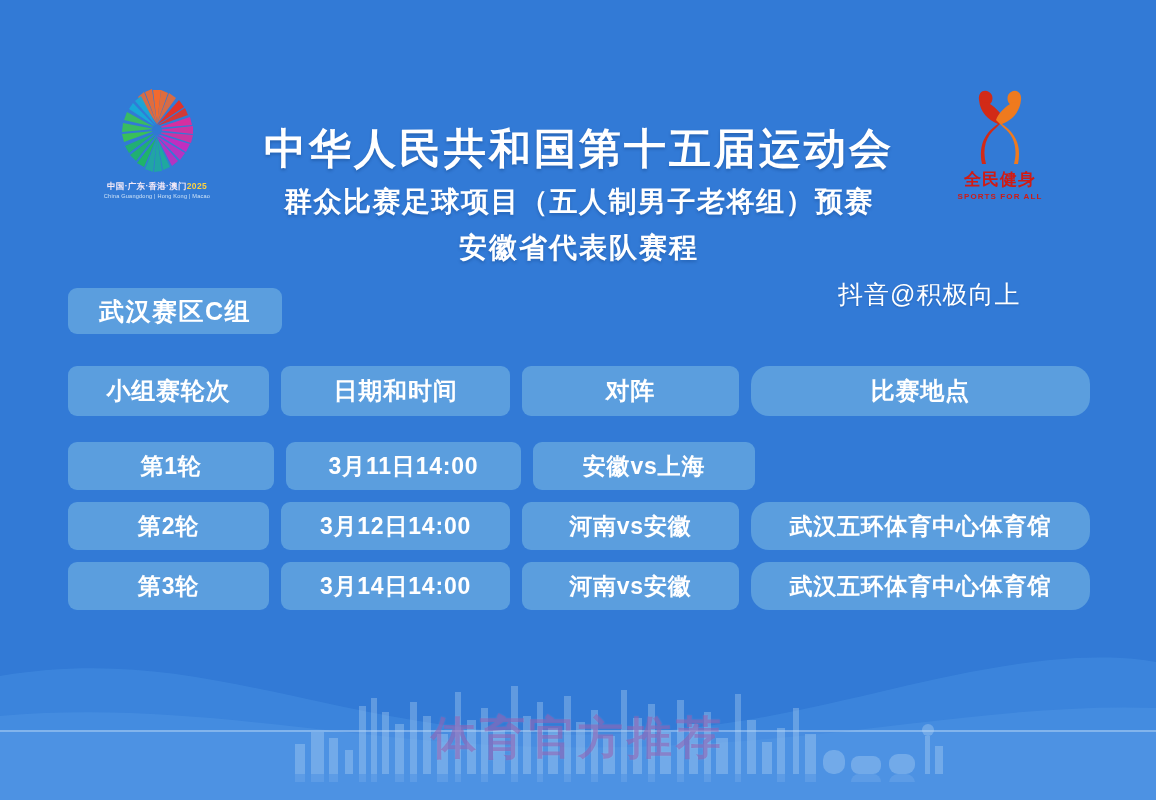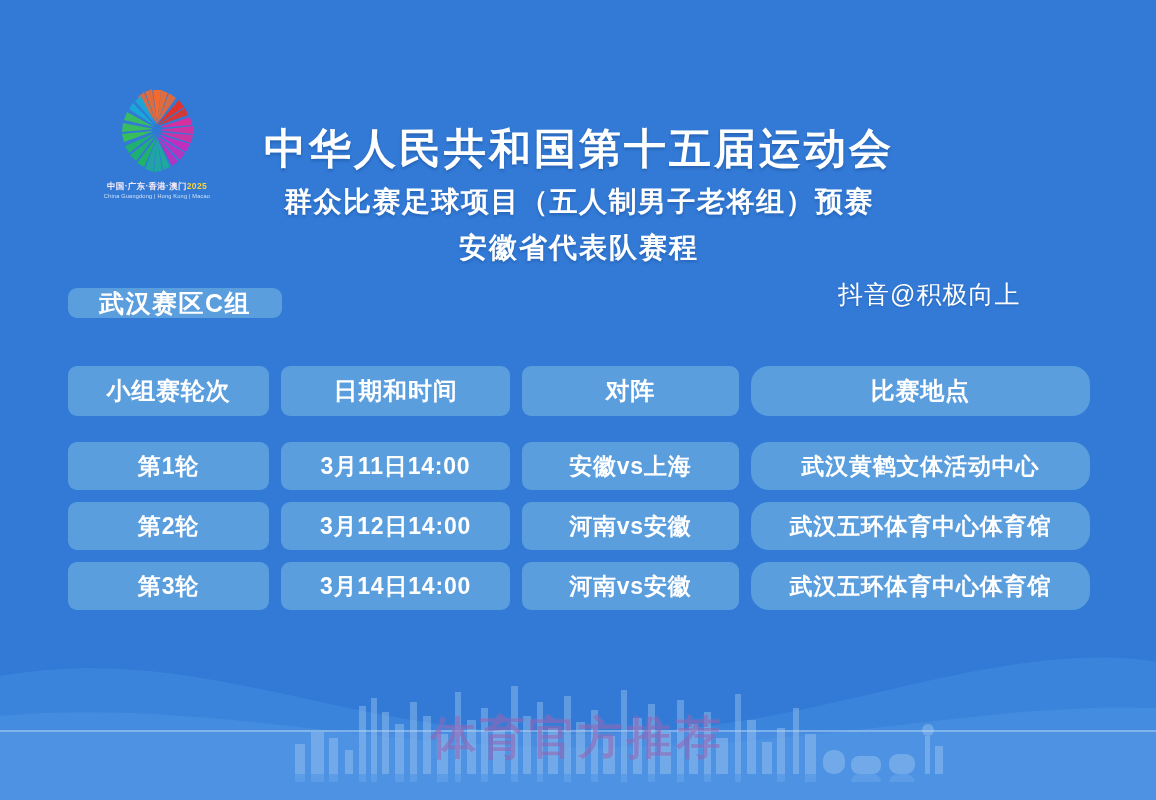--- a/index.html
+++ b/index.html
@@ -163,21 +163,21 @@
     white-space: nowrap;
     text-shadow: 0 1px 2px rgba(0,40,90,.25);
   }
 
   
   .group-badge {
     position: absolute;
     left: 68px;
     top: 288px;
     width: 214px;
-    height: 30px;
+    height: 46px;
     background: #5b9ede;
     border-radius: 9px;
     display: flex;
     align-items: center;
     justify-content: center;
     color: #ffffff;
     font-size: 25px;
     font-weight: 700;
     letter-spacing: 1.5px;
   }
@@ -362,40 +362,49 @@
       </div>
       <div class="logo-left-en">China Guangdong | Hong Kong | Macao</div>
     </div>
 
     <div class="titles">
       <div class="title-main">中华人民共和国第十五届运动会</div>
       <div class="title-sub">群众比赛足球项目（五人制男子老将组）预赛</div>
       <div class="title-team">安徽省代表队赛程</div>
     </div>
 
+    <div class="logo-right">
+      <svg viewBox="0 0 96 82" aria-hidden="true">
+        <path d="M30,78 C26,58 34,46 46,38 C36,34 28,26 27,14 C26,6 32,3 37,6 C42,9 41,16 38,18 C44,22 50,28 52,34 L44,42 C34,50 30,62 34,78 Z" fill="#d22a17"></path>
+        <path d="M66,78 C70,58 62,46 50,38 C60,34 68,26 69,14 C70,6 64,3 59,6 C54,9 55,16 58,18 C52,22 46,28 44,34 L52,42 C62,50 66,62 62,78 Z" fill="#ef7a1e"></path>
+        <circle cx="34" cy="12" r="5" fill="#d22a17"></circle>
+        <circle cx="62" cy="12" r="5" fill="#ef7a1e"></circle>
+      </svg>
+      <div class="logo-right-cn">全民健身</div>
+      <div class="logo-right-en">SPORTS FOR ALL</div>
+    </div>
 
     <div class="douyin">抖音@积极向上</div>
   </div>
 
   <div class="group-badge">武汉赛区C组</div>
 
   <div class="table">
 
     <div class="trow head">
       <div class="cell c1">小组赛轮次</div>
       <div class="cell c2">日期和时间</div>
       <div class="cell c3">对阵</div>
       <div class="cell c4">比赛地点</div>
     </div>
 
     <div class="trow">
       <div class="cell c1">第1轮</div>
       <div class="cell c2">3月11日14:00</div>
       <div class="cell c3">安徽vs上海</div>
-      <div class="cell c4">武汉黄鹤文体活动中心</div>
     </div>
 
     <div class="trow">
       <div class="cell c1">第2轮</div>
       <div class="cell c2">3月12日14:00</div>
       <div class="cell c3">河南vs安徽</div>
       <div class="cell c4">武汉五环体育中心体育馆</div>
     </div>
 
     <div class="trow">

